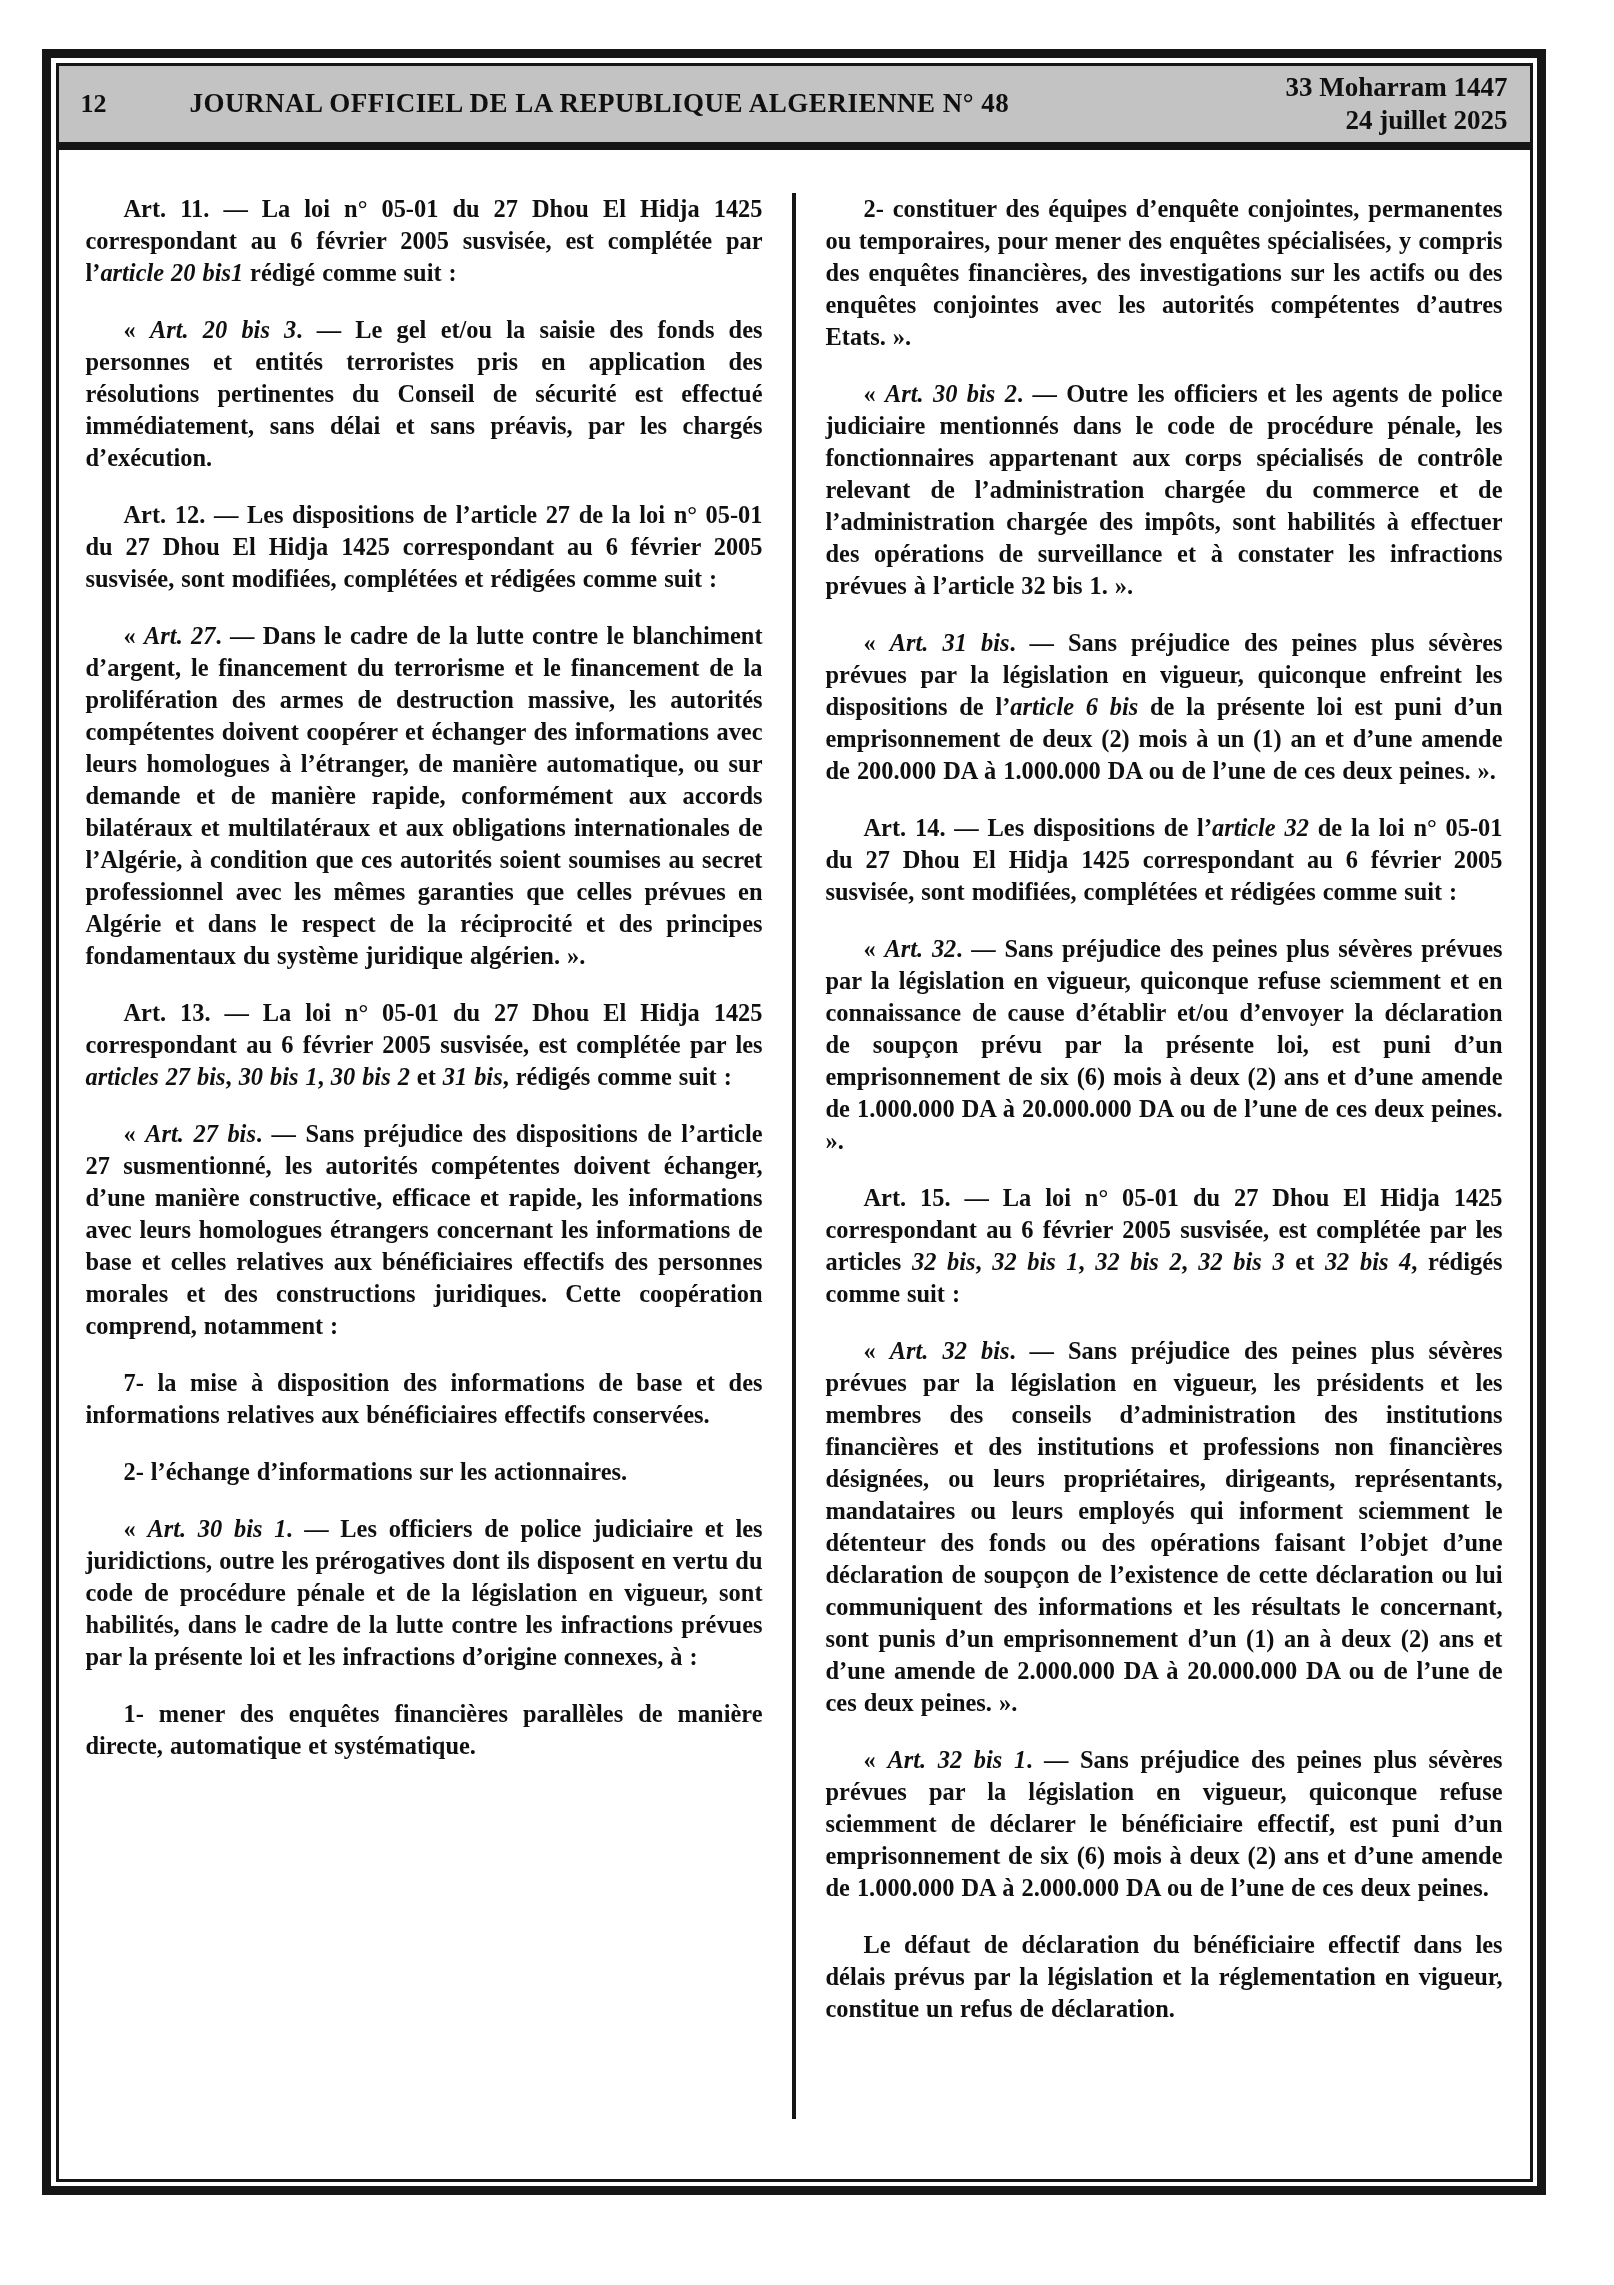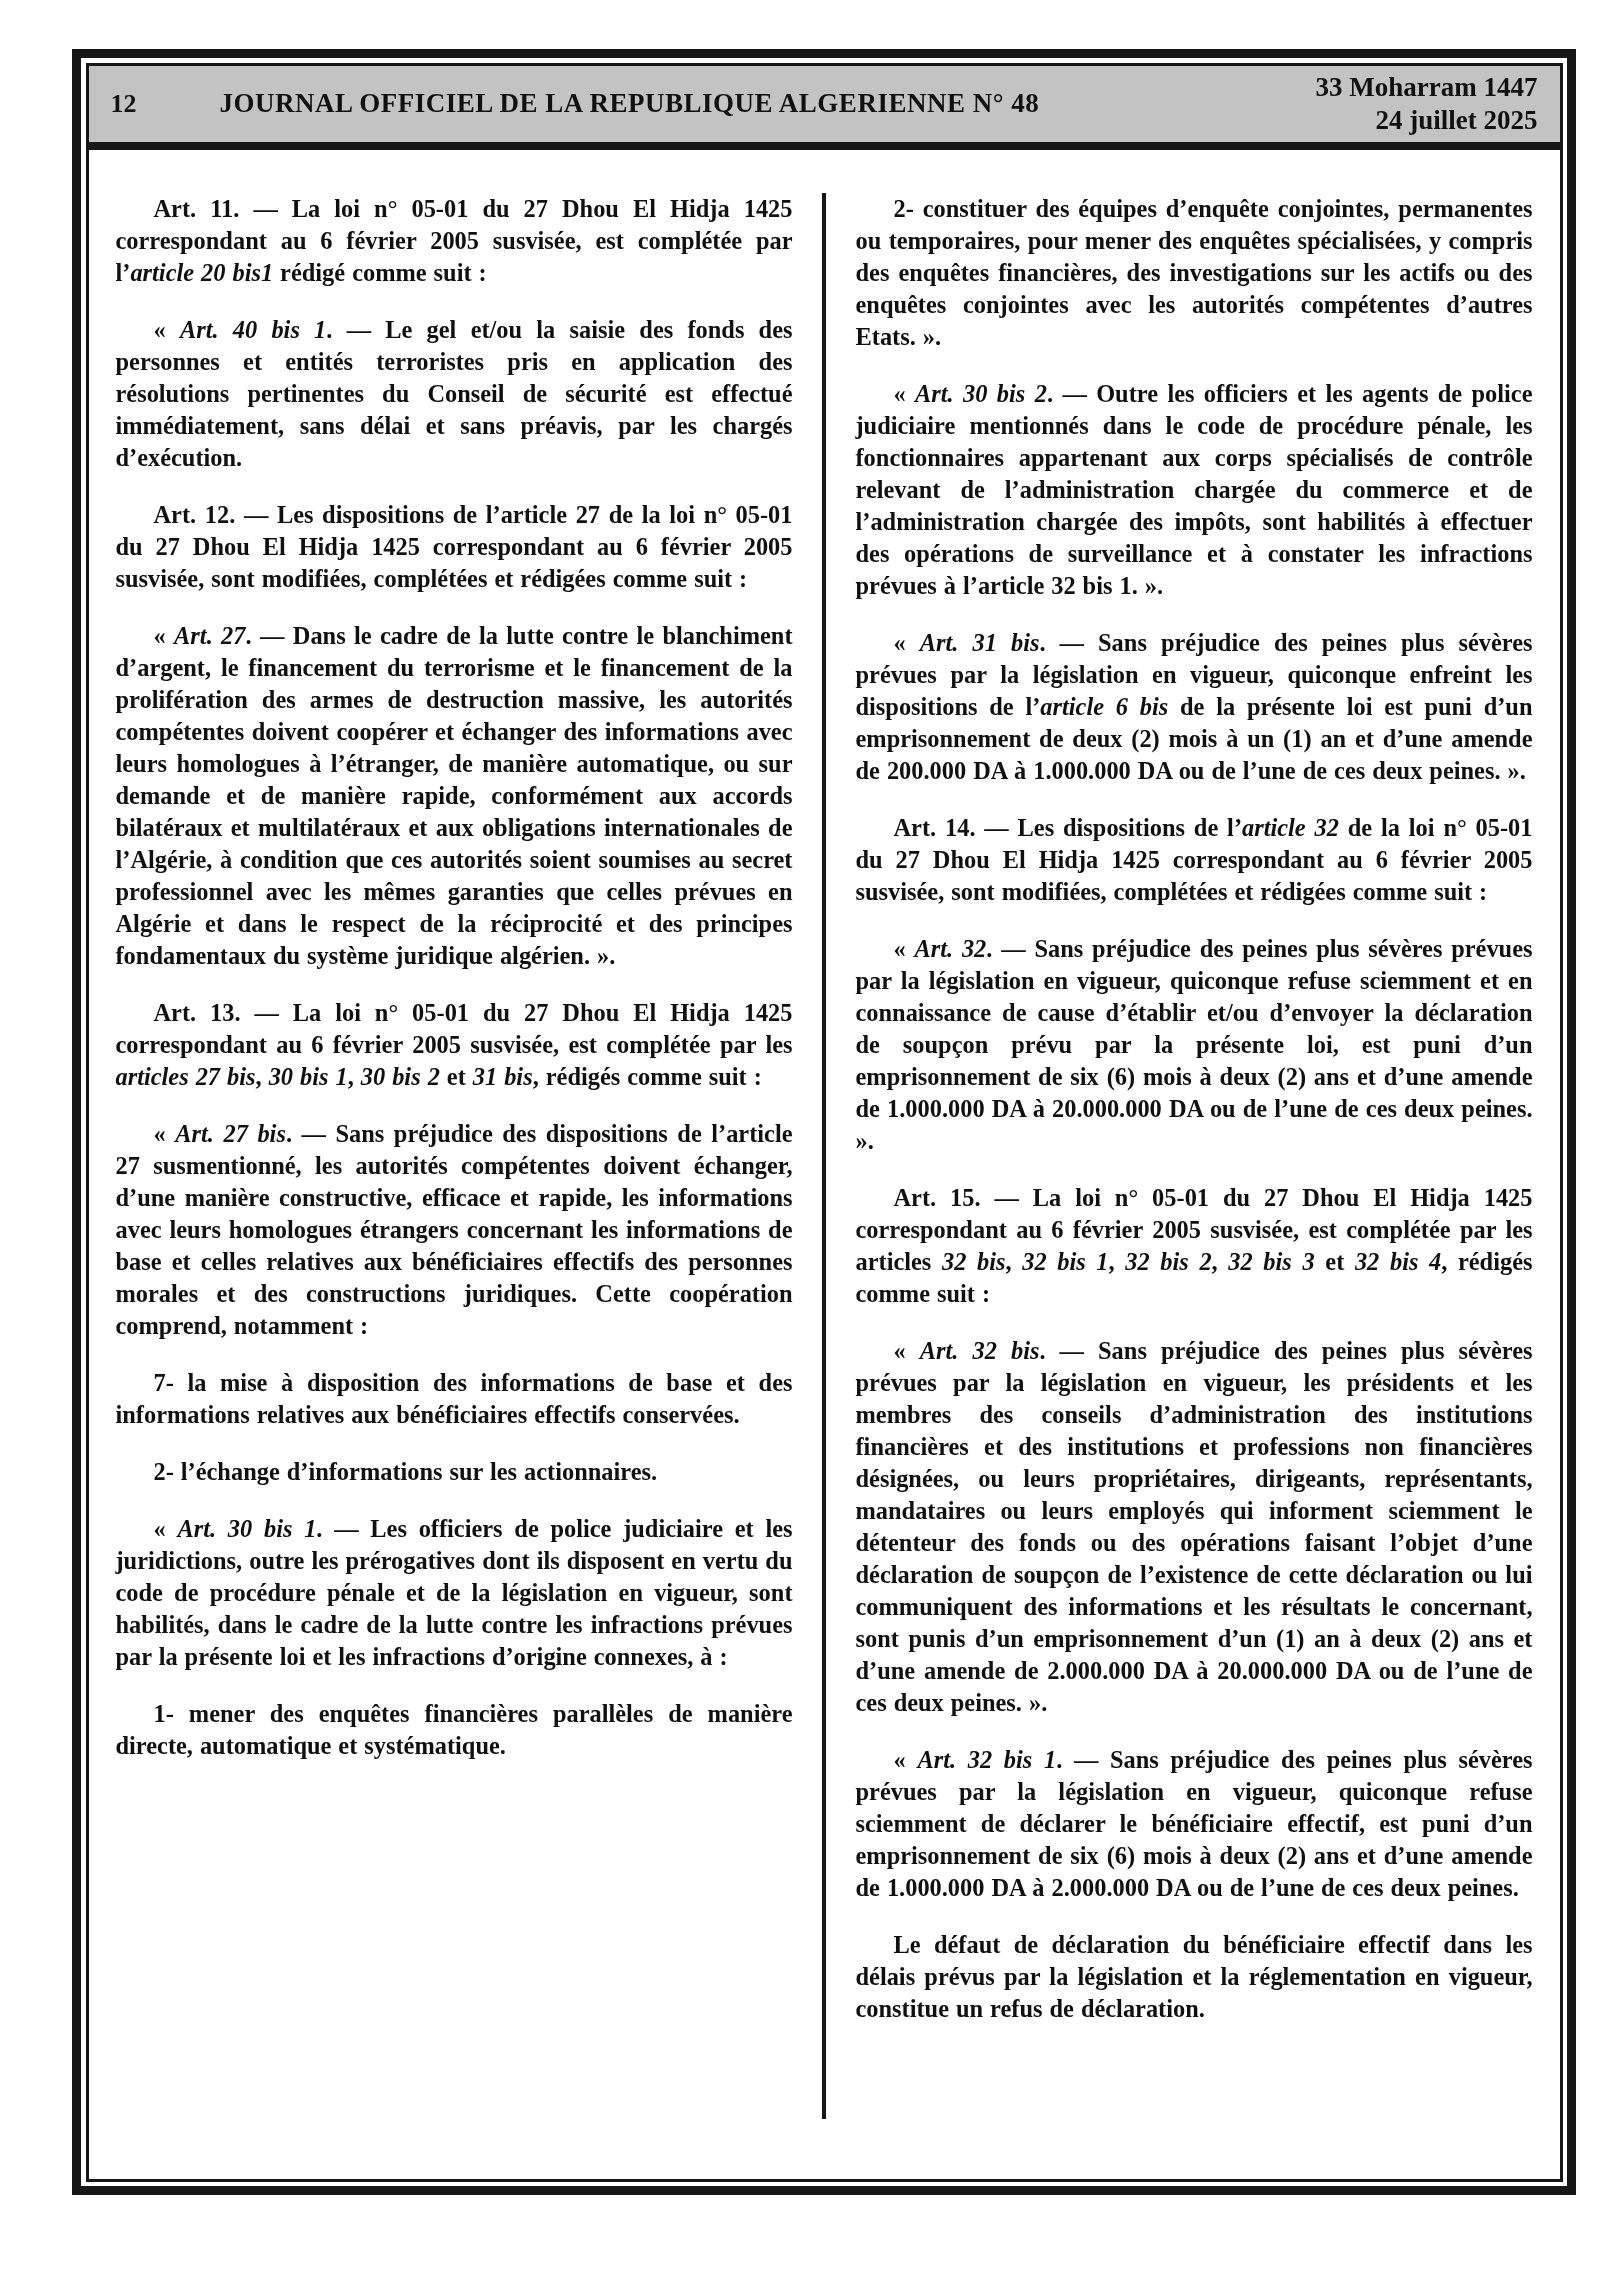--- a/index.html
+++ b/index.html
@@ -5,21 +5,21 @@
   html,body{margin:0;padding:0;background:#ffffff;}
   .page{
     position:relative;
     width:1615px;height:2285px;
     background:#ffffff;
     font-family:"Liberation Serif","DejaVu Serif",serif;
     color:#101010;
     overflow:hidden;
   }
   .frame-outer{
-    position:absolute;left:72px;top:49px;
+    position:absolute;left:42px;top:49px;
     width:1504px;height:2146px;
     box-sizing:border-box;
     border:9px solid #161616;
     padding:4.5px;
     background:#ffffff;
   }
   .frame-inner{
     box-sizing:border-box;
     width:100%;height:100%;
     border:3.6px solid #161616;
@@ -96,21 +96,21 @@
           <div>33 Moharram 1447</div>
           <div>24 juillet 2025</div>
         </div>
       </header>
 
       <div class="masthead-rule"></div>
 
       <main class="page-body">
         <div class="column left">
             <p class="para"><span>Art. 11. — La loi n° 05-01 du 27 Dhou El Hidja 1425 correspondant au 6 février 2005 susvisée, est complétée par l’</span><span class="it">article 20 bis1</span><span> rédigé comme suit :</span></p>
-            <p class="para"><span>« </span><span class="it">Art. 40 bis 1</span><span>. — Le gel et/ou la saisie des fonds des personnes et entités terroristes pris en application des résolutions pertinentes du Conseil de sécurité est effectué immédiatement, sans délai et sans préavis, par les chargés d’exécution.</span></p>
+            <p class="para"><span>« </span><span class="it">Art. 20 bis 3</span><span>. — Le gel et/ou la saisie des fonds des personnes et entités terroristes pris en application des résolutions pertinentes du Conseil de sécurité est effectué immédiatement, sans délai et sans préavis, par les chargés d’exécution.</span></p>
             <p class="para"><span>Art. 12. — Les dispositions de l’article 27 de la loi n° 05-01 du 27 Dhou El Hidja 1425 correspondant au 6 février 2005 susvisée, sont modifiées, complétées et rédigées comme suit :</span></p>
             <p class="para"><span>« </span><span class="it">Art. 27</span><span>. — Dans le cadre de la lutte contre le blanchiment d’argent, le financement du terrorisme et le financement de la prolifération des armes de destruction massive, les autorités compétentes doivent coopérer et échanger des informations avec leurs homologues à l’étranger, de manière automatique, ou sur demande et de manière rapide, conformément aux accords bilatéraux et multilatéraux et aux obligations internationales de l’Algérie,  à condition que ces autorités soient soumises au secret professionnel avec les mêmes garanties que celles prévues en Algérie et dans le respect de la réciprocité et des principes fondamentaux du système juridique algérien. ».</span></p>
             <p class="para"><span>Art. 13. — La loi n° 05-01 du 27 Dhou El Hidja 1425 correspondant au 6 février 2005 susvisée, est complétée par les </span><span class="it">articles 27 bis</span><span>, </span><span class="it">30 bis 1</span><span>, </span><span class="it">30 bis 2</span><span> et </span><span class="it">31 bis</span><span>, rédigés comme suit :</span></p>
             <p class="para"><span>« </span><span class="it">Art. 27 bis</span><span>. — Sans préjudice des dispositions de l’article 27 susmentionné, les autorités compétentes doivent échanger, d’une manière constructive, efficace et rapide, les informations avec leurs homologues étrangers concernant les informations de base et celles relatives aux bénéficiaires effectifs des personnes morales et des constructions juridiques. Cette coopération comprend, notamment :</span></p>
             <p class="para"><span>7- la mise à disposition des informations de base et des informations relatives aux bénéficiaires effectifs conservées.</span></p>
             <p class="para"><span>2- l’échange d’informations sur les actionnaires.</span></p>
             <p class="para"><span>« </span><span class="it">Art. 30 bis 1</span><span>. — Les officiers de police judiciaire et les juridictions, outre les prérogatives dont ils disposent en vertu du code de procédure pénale et de la législation en vigueur, sont habilités, dans le cadre de la lutte contre les infractions prévues par la présente loi et les infractions d’origine connexes, à :</span></p>
             <p class="para"><span>1- mener des enquêtes financières parallèles de manière directe, automatique et systématique.</span></p>
           </div>
         <div class="column-divider"></div>

